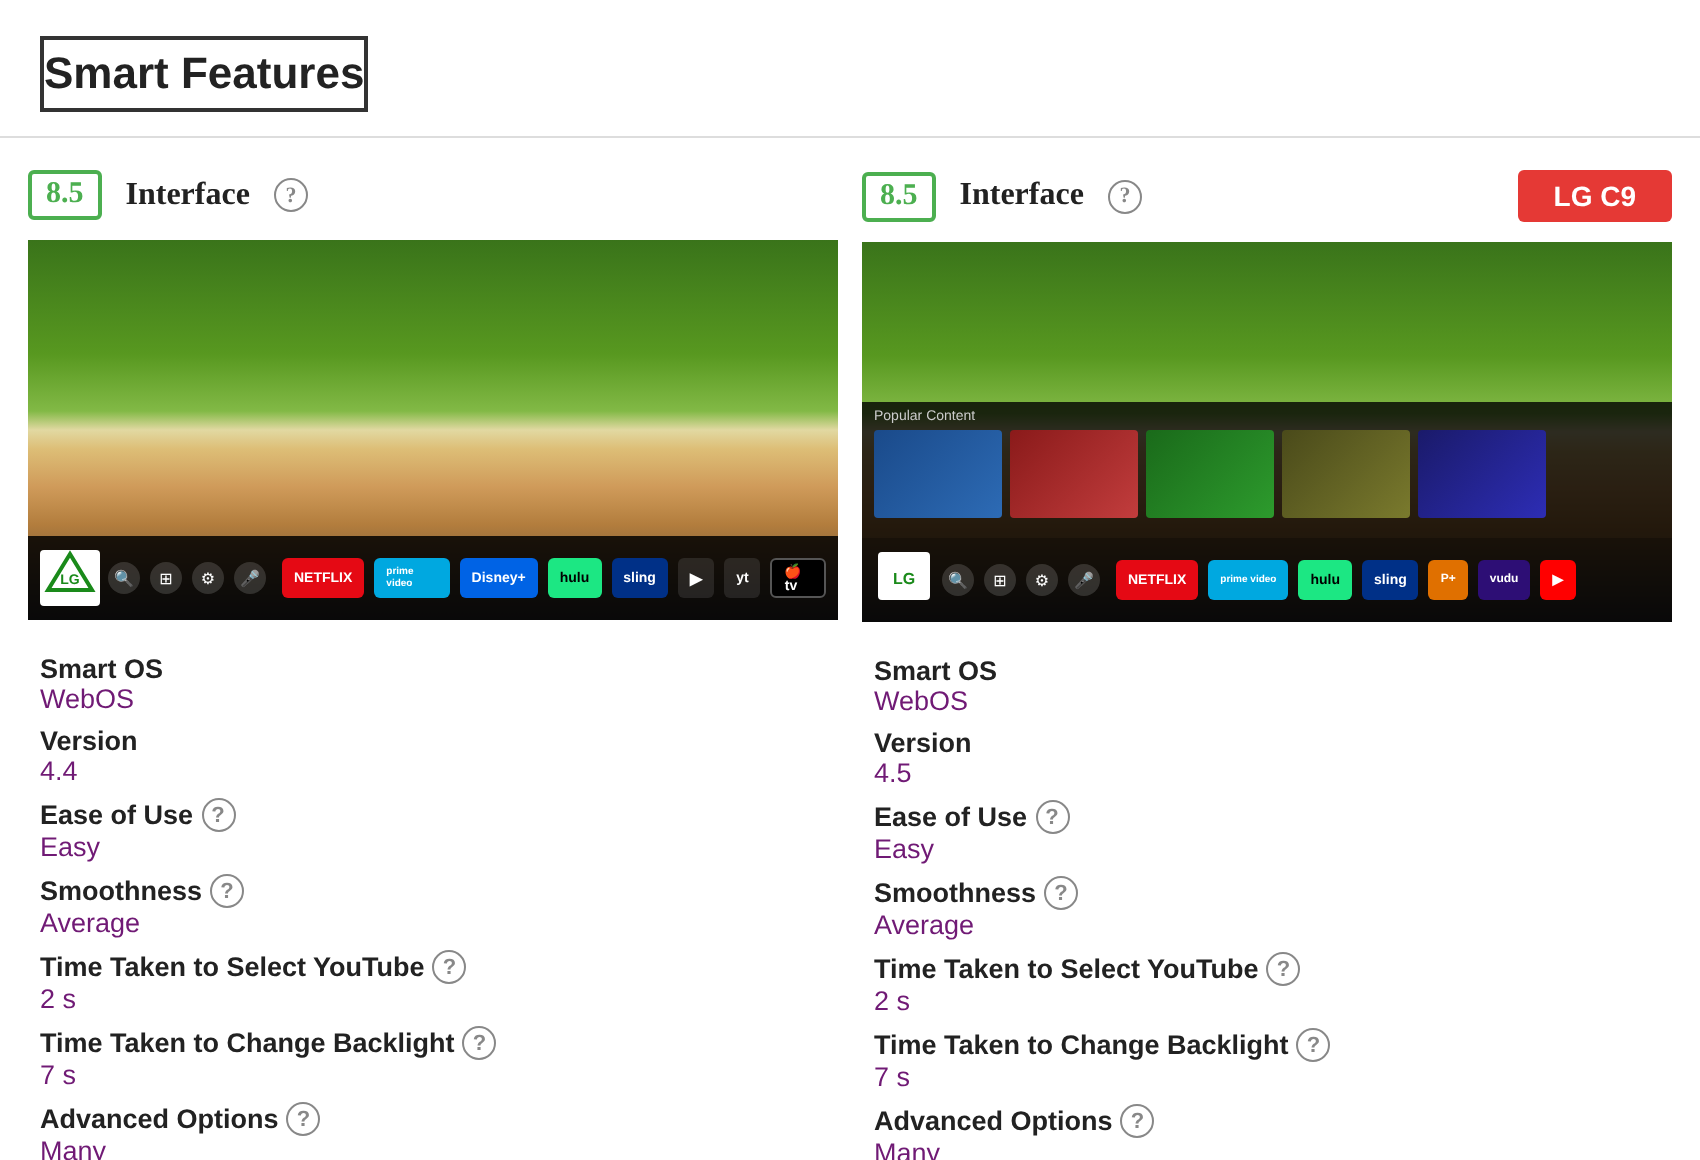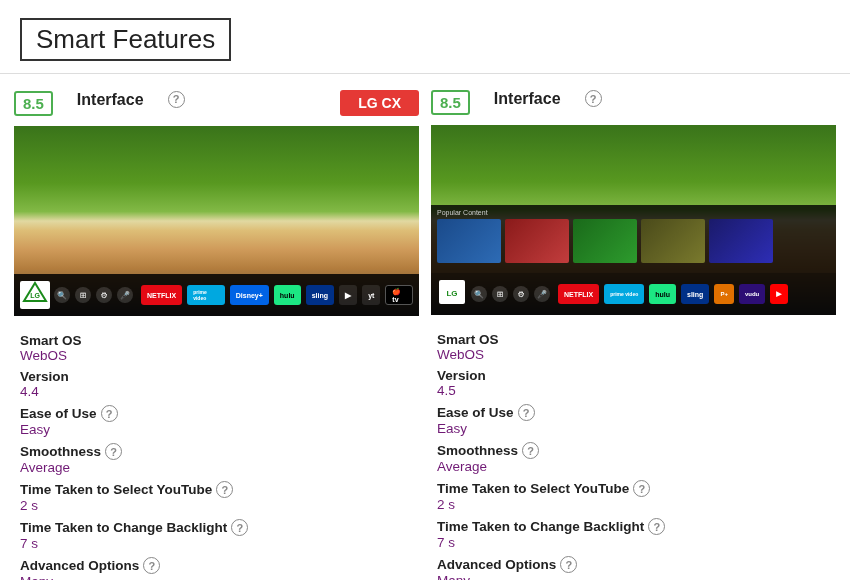--- a/index.html
+++ b/index.html
@@ -9,25 +9,25 @@
       width: 850px;
       min-height: 580px;
       color: #222;
     }
 
     .page-header {
       padding: 18px 20px 12px 20px;
       border-bottom: 1px solid #ddd;
     }
     .page-title {
-      font-size: 26px;
-      font-weight: 400;
+      font-size: 22px;
+      font-weight: 700;
       border: 2px solid #333;
       display: inline-block;
-      padding: 4px 14px;
+      padding: 4px 0;
     }
 
     .panels-row {
       display: flex;
       gap: 0;
       padding: 16px 14px 16px 14px;
       justify-content: space-between;
     }
 
     .panel {
@@ -35,22 +35,23 @@
     }
 
     .panel-header {
       display: flex;
       align-items: center;
       justify-content: space-between;
       margin-bottom: 10px;
     }
     .panel-header-left {
       display: flex;
-      align-items: flex-start;
-      gap: 24px;
+      align-items: center;
+      gap: 12px;
+      font-family: Liberation Serif, serif;
     }
     .score-badge {
       background: #fff;
       border: 2px solid #4caf50;
       color: #4caf50;
       font-weight: 700;
       font-size: 15px;
       padding: 2px 7px;
       border-radius: 3px;
     }
@@ -242,21 +243,20 @@
 
   <div class="panels-row">
 
     <div class="panel">
       <div class="panel-header">
         <div class="panel-header-left">
           <span class="score-badge">8.5</span>
           <span class="panel-section-title">Interface</span>
           <span class="help-icon">?</span>
         </div>
-        <div class="model-badge">LG CX</div>
       </div>
 
       <div class="tv-screenshot">
         <div class="tv-screen-inner">
           <div class="tv-bg-blur"></div>
           <div class="tv-bar">
             <div class="tv-bar-logo">
               <svg width="26" height="24" viewBox="0 0 26 24">
                 <polygon points="13,2 24,20 2,20" fill="none" stroke="#1a8a1a" stroke-width="2"></polygon>
                 <text x="13" y="17" text-anchor="middle" font-size="7" fill="#1a8a1a" font-weight="900">LG</text>
@@ -329,20 +329,21 @@
       </div>
     </div>
 
     <div class="panel">
       <div class="panel-header">
         <div class="panel-header-left">
           <span class="score-badge">8.5</span>
           <span class="panel-section-title">Interface</span>
           <span class="help-icon">?</span>
         </div>
+        <div class="model-badge">LG C9</div>
       </div>
 
       <div class="tv-screenshot">
         <div class="tv-screen-inner">
           <div class="tv-bg-blur"></div>
 
           <div class="tv-content-bar">
             <div class="tv-content-bar-title">Popular Content</div>
             <div class="tv-content-thumbs">
               <div class="tv-thumb tv-thumb-1"></div>

